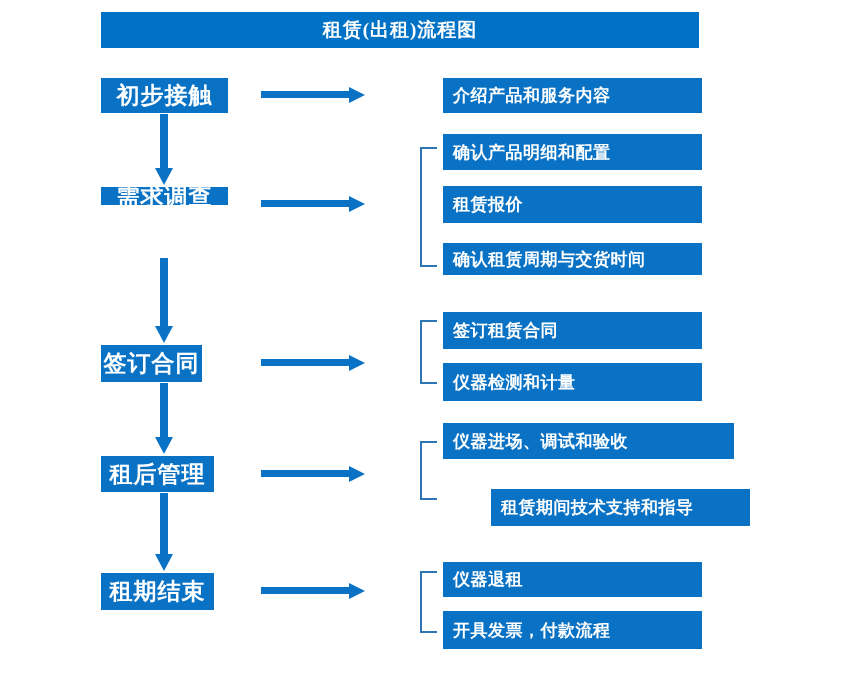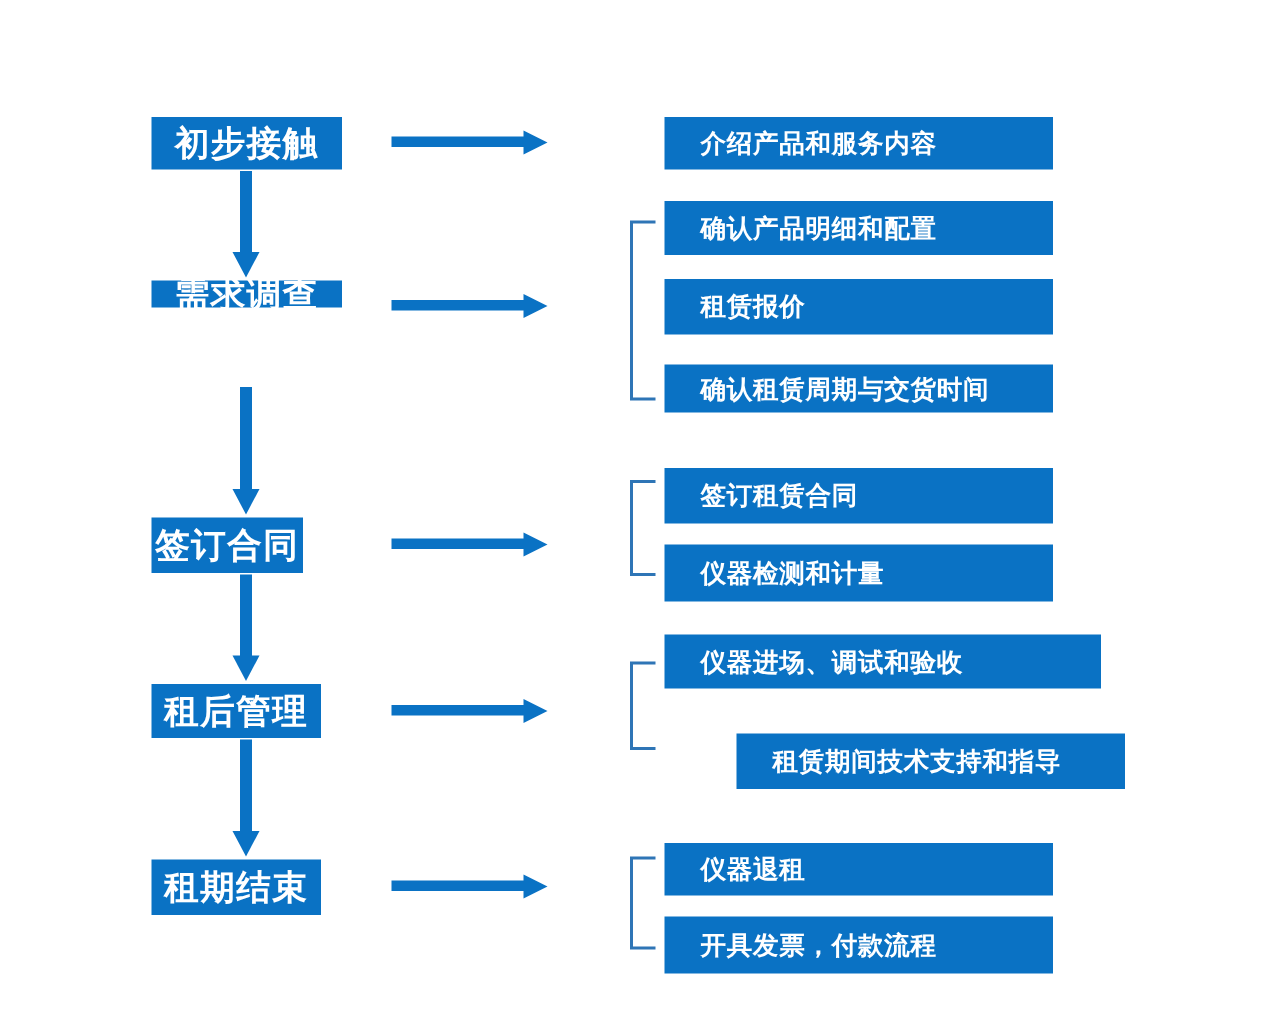--- a/index.html
+++ b/index.html
@@ -42,21 +42,21 @@
     letter-spacing: 1px;
   }
   .detail-box {
     position: absolute;
     background: #0a72c4;
     color: #ffffff;
     display: flex;
     align-items: center;
     font-size: 17px;
     font-weight: bold;
-    padding-left: 24px;
+    padding-left: 10px;
     box-sizing: border-box;
     letter-spacing: 0.5px;
   }
   .v-arrow {
     position: absolute;
     width: 22px;
   }
   .h-arrow {
     position: absolute;
     height: 22px;
@@ -64,20 +64,21 @@
   .bracket {
     position: absolute;
   }
   svg { display: block; overflow: visible; }
 </style>
 </head>
 <body>
 
 <div id="canvas">
 
+  <div class="title-bar">租赁(出租)流程图</div>
 
   <div class="stage-box" style="left:101px; top:78px; width:127px; height:35px;">初步接触</div>
 
   <div class="stage-box" style="left:101px; top:187px; width:127px; height:18px;">需求调查</div>
 
   <div class="stage-box" style="left:101px; top:345px; width:101px; height:37px;">签订合同</div>
 
   <div class="stage-box" style="left:101px; top:456px; width:113px; height:36px;">租后管理</div>
 
   <div class="stage-box" style="left:101px; top:573px; width:113px; height:37px;">租期结束</div>

